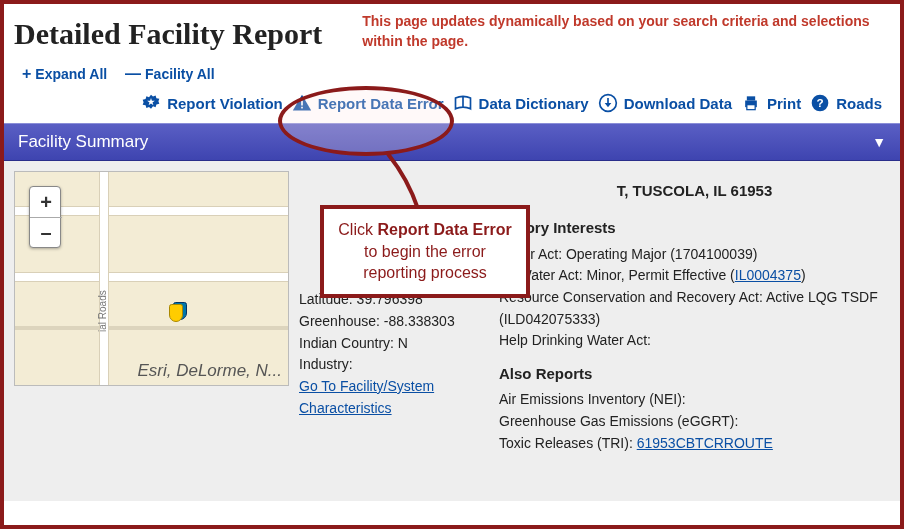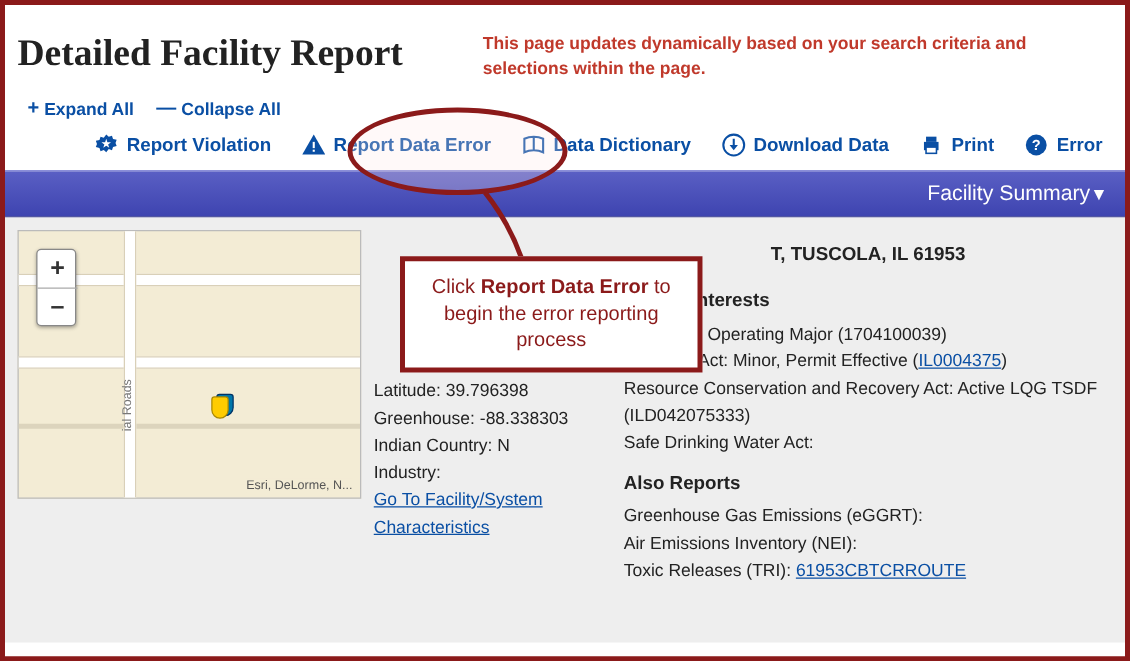--- a/index.html
+++ b/index.html
@@ -16,35 +16,35 @@
     .outer-border {
       border: 4px solid #8b1a1a;
       width: 904px;
       height: 529px;
       position: relative;
       background: #fff;
       overflow: hidden;
     }
     .header-row {
       display: flex;
-      align-items: center;
-      padding: 17px 10px 0 10px;
+      align-items: flex-end;
+      padding: 4px 10px 0 10px;
     }
     .page-title {
       font-family: Georgia, 'Times New Roman', serif;
       font-size: 30px;
       font-weight: bold;
       color: #222;
       flex: 0 0 auto;
     }
     .subtitle {
       color: #c0392b;
       font-weight: bold;
       font-size: 14px;
-      margin-left: 64px;
+      margin-left: 40px;
       flex: 1;
       line-height: 1.4;
       padding-top: 4px;
     }
     .controls-row {
       padding: 14px 10px 6px 18px;
     }
     .ctrl {
       display: inline-flex;
       align-items: center;
@@ -52,41 +52,41 @@
       font-weight: bold;
       font-size: 14px;
       margin-right: 14px;
       cursor: pointer;
       gap: 4px;
     }
     .ctrl .sym { font-size: 16px; font-weight: bold; }
     .toolbar {
       display: flex;
       align-items: center;
-      gap: 24px;
+      gap: 9px;
       padding: 4px 18px 10px 0;
       justify-content: flex-end;
     }
     .tool {
       display: inline-flex;
       align-items: center;
       color: #0a4fa4;
       font-weight: bold;
       font-size: 15px;
       cursor: pointer;
       gap: 6px;
     }
     .tool svg { width: 20px; height: 20px; }
     .panel-header {
       background: linear-gradient(#5a5fc4, #3e44b0);
       color: #fff;
       font-size: 17px;
       padding: 8px 14px;
       display: flex;
-      justify-content: flex-end;
+      justify-content: space-between;
       align-items: center;
       border-top: 1px solid #8a8ed8;
       border-bottom: 1px solid #2a2e8a;
     }
     .panel-header .caret { font-size: 14px; }
     .panel-body {
       background: #eeeeee;
       padding: 10px;
       display: flex;
       gap: 10px;
@@ -145,22 +145,23 @@
     }
     .marker .pin2 {
       position: absolute; width: 14px; height: 18px;
       background: #fc0; border: 1px solid #a80;
       border-radius: 3px 3px 8px 8px;
       top: 2px; left: 0;
     }
     .map-attrib {
       position: absolute;
       right: 6px; bottom: 4px;
-      font-size: 10px; color: #555;
+      font-size: 17px; color: #555;
       background: rgba(243,236,213,0.8);
+      font-style: italic;
     }
     .road-label-v {
       position: absolute;
       left: 82px; top: 160px;
       font-size: 10px; color: #777;
       transform: rotate(-90deg);
       transform-origin: left top;
     }
     .info-col {
       flex: 0 0 190px;
@@ -191,21 +192,21 @@
     }
     .callout-line {
       position: absolute;
       left: 374px; top: 150px;
       width: 50px; height: 55px;
       pointer-events: none;
     }
     .callout-box {
       position: absolute;
       left: 316px; top: 201px;
-      width: 242px;
+      width: 210px;
       border: 4px solid #8b1a1a;
       background: #fff;
       padding: 10px 12px;
       text-align: center;
       color: #8b1a1a;
       font-size: 16px;
       line-height: 1.35;
       pointer-events: none;
     }
     .callout-box b { font-weight: bold; }
@@ -221,21 +222,21 @@
     <div class="subtitle">This page updates dynamically based on your search criteria and selections within the page.</div>
   </div>
 
   <div class="controls-row">
     <span class="ctrl">
       <span class="sym">+</span>
       <span>Expand All</span>
     </span>
     <span class="ctrl">
       <span class="sym">—</span>
-      <span>Collapse All</span>
+      <span>Facility All</span>
     </span>
   </div>
 
   <div class="toolbar">
     <span class="tool">
       <svg viewBox="0 0 24 24">
           <path fill="#0a4fa4" d="M12 2l2.4 2.1L17.5 3l1 3.2L22 7l-1.1 3 1.1 3-3.5.8-1 3.2-3.1-1.1L12 19l-2.4-2.1L6.5 18l-1-3.2L2 14l1.1-3L2 8l3.5-.8 1-3.2 3.1 1.1L12 2z"></path>
           <polygon fill="#fff" points="12,6 13.1,9.3 16.6,9.3 13.8,11.4 14.9,14.7 12,12.6 9.1,14.7 10.2,11.4 7.4,9.3 10.9,9.3"></polygon>
         </svg>
       <span>Report Violation</span>
@@ -267,21 +268,21 @@
           <rect x="7" y="4" width="10" height="5" fill="#0a4fa4"></rect>
           <rect x="7" y="14" width="10" height="6" fill="#fff" stroke="#0a4fa4" stroke-width="1.5"></rect>
         </svg>
       <span>Print</span>
     </span>
     <span class="tool">
       <svg viewBox="0 0 24 24">
           <circle cx="12" cy="12" r="10" fill="#0a4fa4"></circle>
           <text x="12" y="17" text-anchor="middle" font-size="14" font-weight="bold" fill="#fff">?</text>
         </svg>
-      <span>Error</span>
+      <span>Roads</span>
     </span>
   </div>
 
   <div class="panel-header">
     <span>Facility Summary</span>
     <span class="caret">▼</span>
   </div>
 
   <div class="panel-body">
 
@@ -310,25 +311,25 @@
       <a href="#">Go To Facility/System Characteristics</a>
     </div>
 
     <div class="right-col">
       <div class="addr">T, TUSCOLA, IL 61953</div>
 
       <div class="sec-h">ulatory Interests</div>
       <div class="kv-row"><span>an Air Act: </span><span>Operating Major (1704100039)</span></div>
       <div class="kv-row"><span>an Water Act: </span><span>Minor, Permit Effective (</span><a href="#">IL0004375</a><span>)</span></div>
       <div class="kv-row">Resource Conservation and Recovery Act: Active LQG TSDF (ILD042075333)</div>
-      <div class="kv-row">Safe Drinking Water Act:</div>
+      <div class="kv-row">Help Drinking Water Act:</div>
 
       <div class="sec-h">Also Reports</div>
+      <div class="kv-row">Air Emissions Inventory (NEI):</div>
       <div class="kv-row">Greenhouse Gas Emissions (eGGRT):</div>
-      <div class="kv-row">Air Emissions Inventory (NEI):</div>
       <div class="kv-row"><span>Toxic Releases (TRI): </span><a href="#">61953CBTCRROUTE</a></div>
     </div>
 
   </div>
 
   <div class="callout-ellipse"></div>
   <svg class="callout-line" viewBox="0 0 50 55">
       <path d="M10 0 Q30 25 40 55" stroke="#8b1a1a" stroke-width="4" fill="none"></path>
     </svg>
   <div class="callout-box">

